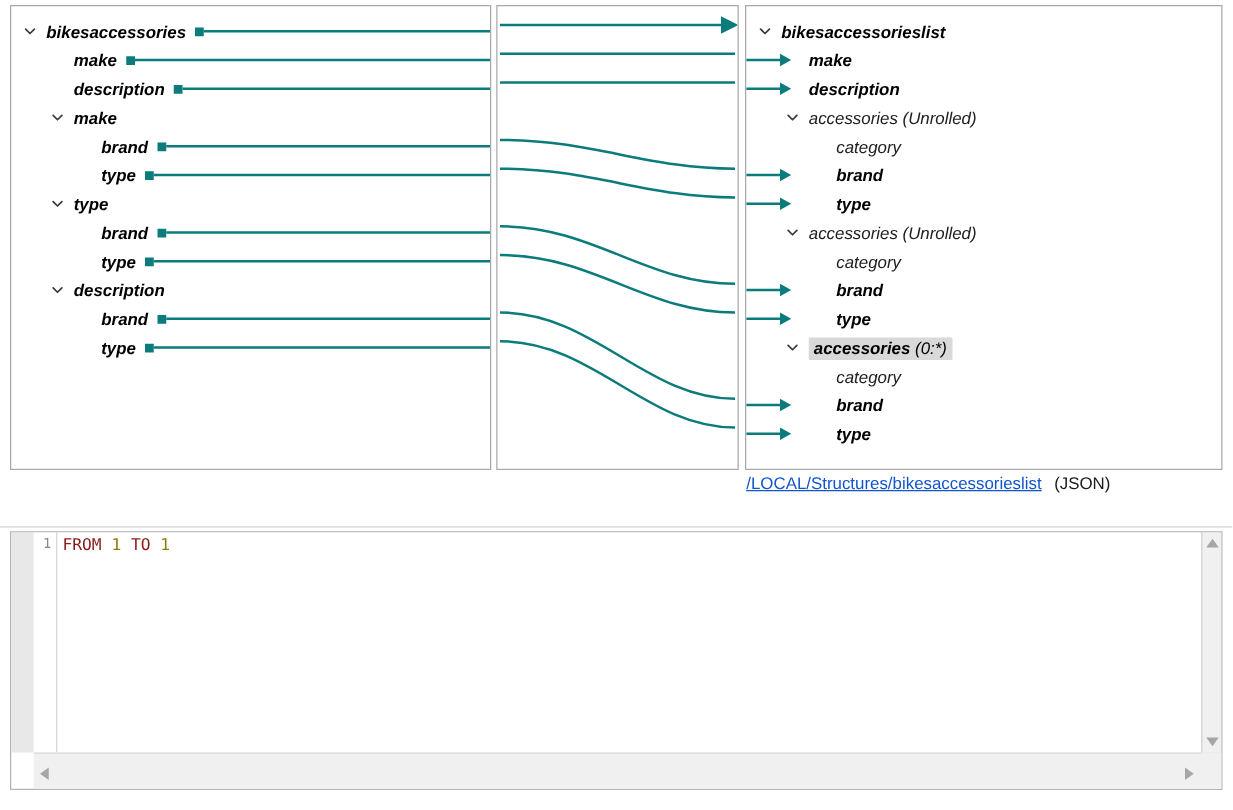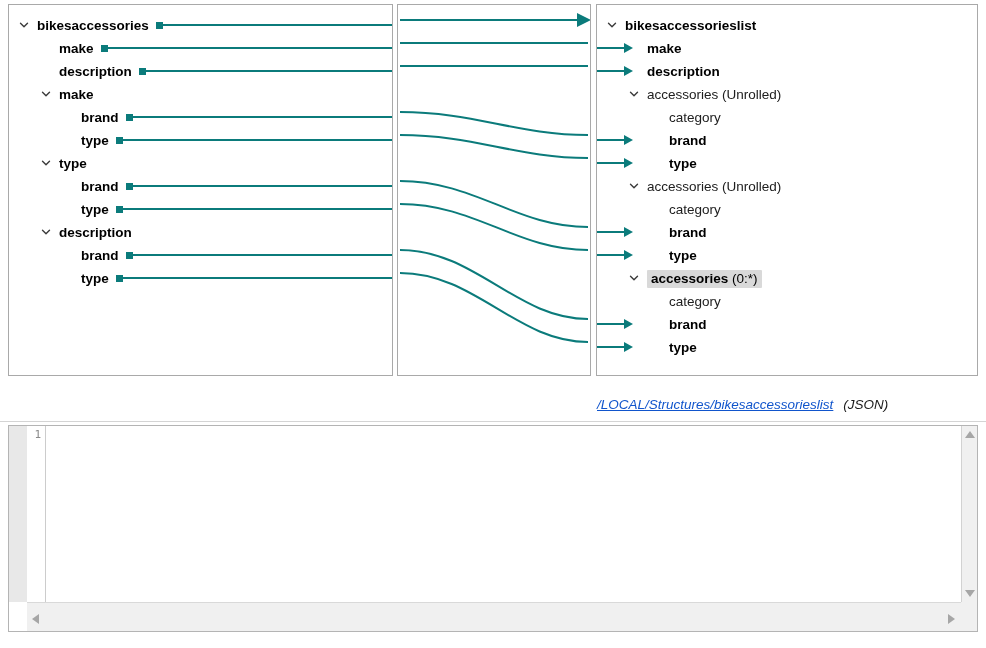--- a/index.html
+++ b/index.html
@@ -15,20 +15,21 @@
     background: #ffffff;
   }
 
   
   .panel {
     position: absolute;
     background: #ffffff;
     border: 1px solid #a9a9a9;
     box-sizing: border-box;
     overflow: hidden;
+    font-style: italic;
   }
   #panel-source  { left: 8px;   top: 4px; width: 385px; height: 372px; }
   #panel-links   { left: 397px; top: 4px; width: 194px; height: 372px; }
   #panel-target  { left: 596px; top: 4px; width: 382px; height: 372px; }
 
   .tree-row {
     position: absolute;
     left: 0; right: 0;
     height: 23px;
     display: flex;
@@ -94,21 +95,21 @@
     font-size: 13.5px;
     white-space: nowrap;
   }
   .pathline a {
     color: #1155cc;
     text-decoration: underline;
     cursor: pointer;
   }
   .pathline .fmt { color: #1a1a1a; margin-left: 10px; }
   #path-source { left: 13px;  top: 387px; }
-  #path-target { left: 597px; top: 397px; font-style: italic; }
+  #path-target { left: 597px; top: 379px; }
 
   
   #editor-frame {
     position: absolute;
     left: 8px; top: 425px;
     width: 970px; height: 207px;
     border: 1px solid #b4b4b4;
     box-sizing: border-box;
     background: #ffffff;
   }
@@ -476,20 +477,23 @@
   <div class="pathline" id="path-target">
     <a href="#">/LOCAL/Structures/bikesaccessorieslist</a><span class="fmt">(JSON)</span>
   </div>
 
   <div id="outer-shadow"></div>
   <div id="editor-frame">
     <div id="fold-margin"></div>
     <div id="gutter">
       <span class="linenum">1</span>
     </div>
+    <div id="code-area">
+      <div id="code-line-1"><span class="kw">FROM</span><span> </span><span class="num">1</span><span> </span><span class="kw">TO</span><span> </span><span class="num">1</span></div>
+    </div>
 
     <div id="vscroll">
       <div class="sb-arrow sb-up"></div>
       <div class="sb-arrow sb-down"></div>
     </div>
     <div id="hscroll">
       <div class="sb-arrow sb-left"></div>
       <div class="sb-arrow sb-right"></div>
     </div>
     <div id="corner-box"></div>

